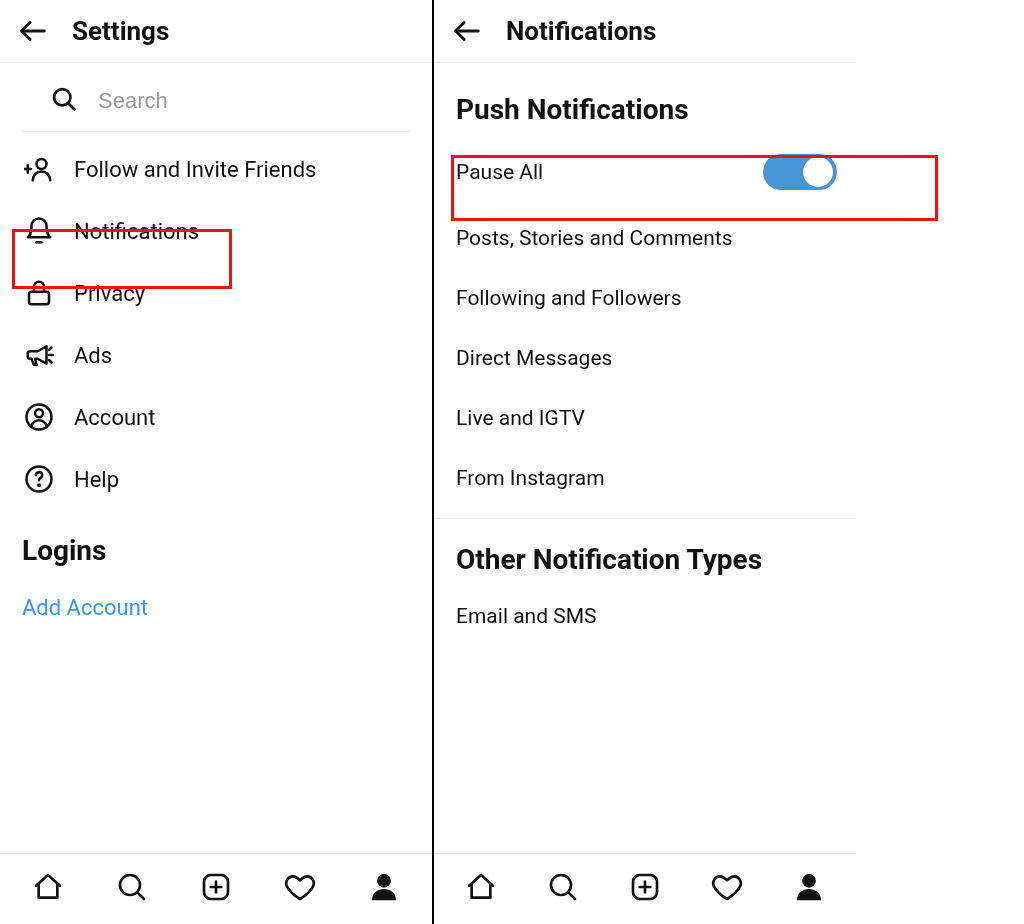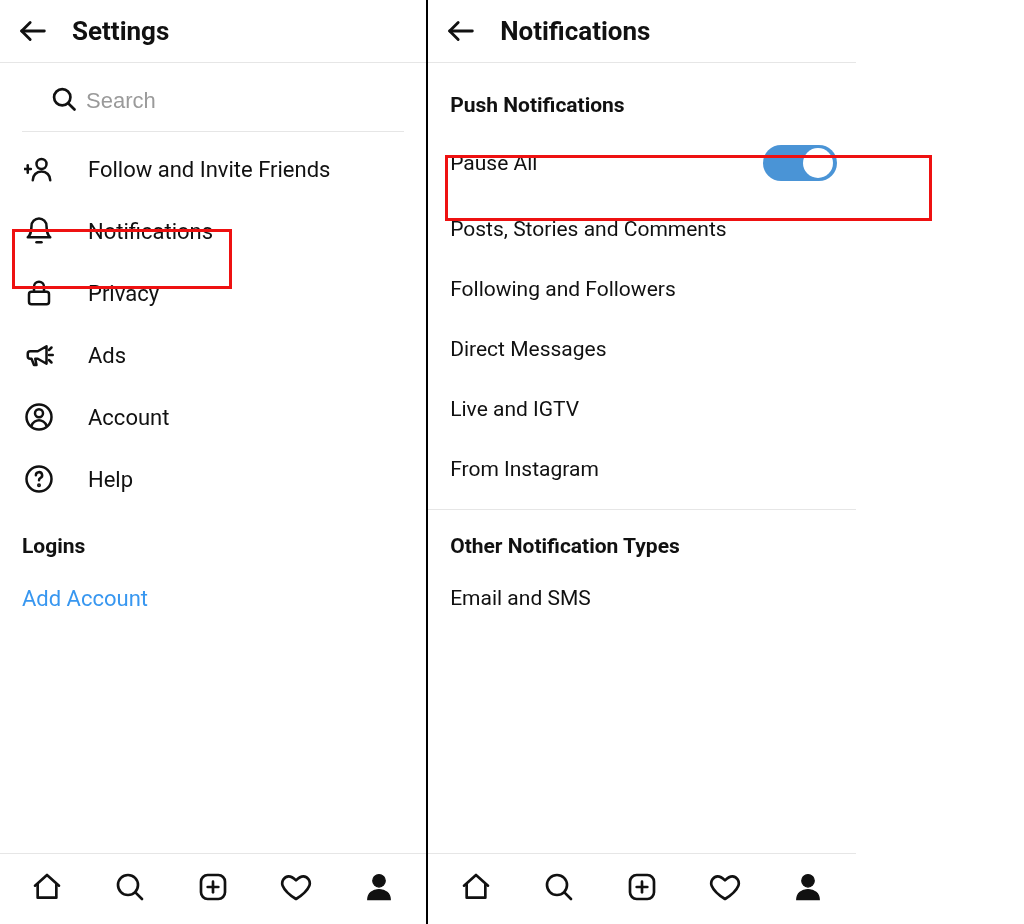--- a/index.html
+++ b/index.html
@@ -41,58 +41,58 @@
   }
   .back-arrow svg { display:block; }
   .content {
     flex: 1 1 auto;
     overflow: hidden;
     padding: 0 0 0 0;
   }
   .search-row {
     display: flex;
     align-items: center;
-    gap: 6px;
+    gap: 18px;
     padding: 22px 22px 14px 28px;
     border-bottom: 1px solid #e6e6e6;
     margin: 0 22px 0 22px;
   }
   .search-row input {
     border: none;
     outline: none;
     font-size: 22px;
     color: #111;
     flex: 1;
     background: transparent;
   }
   .search-row input::placeholder { color: #9a9a9a; }
   .list { padding: 0 0 0 0; }
   .row {
     display: flex;
     align-items: center;
-    gap: 32px;
+    gap: 18px;
     padding: 16px 22px 16px 22px;
     font-size: 22px;
     color: #111;
     cursor: pointer;
   }
   .row .icon-slot {
     width: 34px;
     display: flex;
     justify-content: center;
     align-items: center;
   }
   .highlight-box {
     position: absolute;
     border: 3px solid #e11;
     pointer-events: none;
     box-sizing: border-box;
   }
   .section-title {
-    font-size: 21px;
+    font-size: 28px;
     font-weight: 700;
     padding: 24px 22px 10px 22px;
   }
   .link-row {
     font-size: 22px;
     padding: 18px 22px;
     color: #3897f0;
     cursor: pointer;
   }
   

